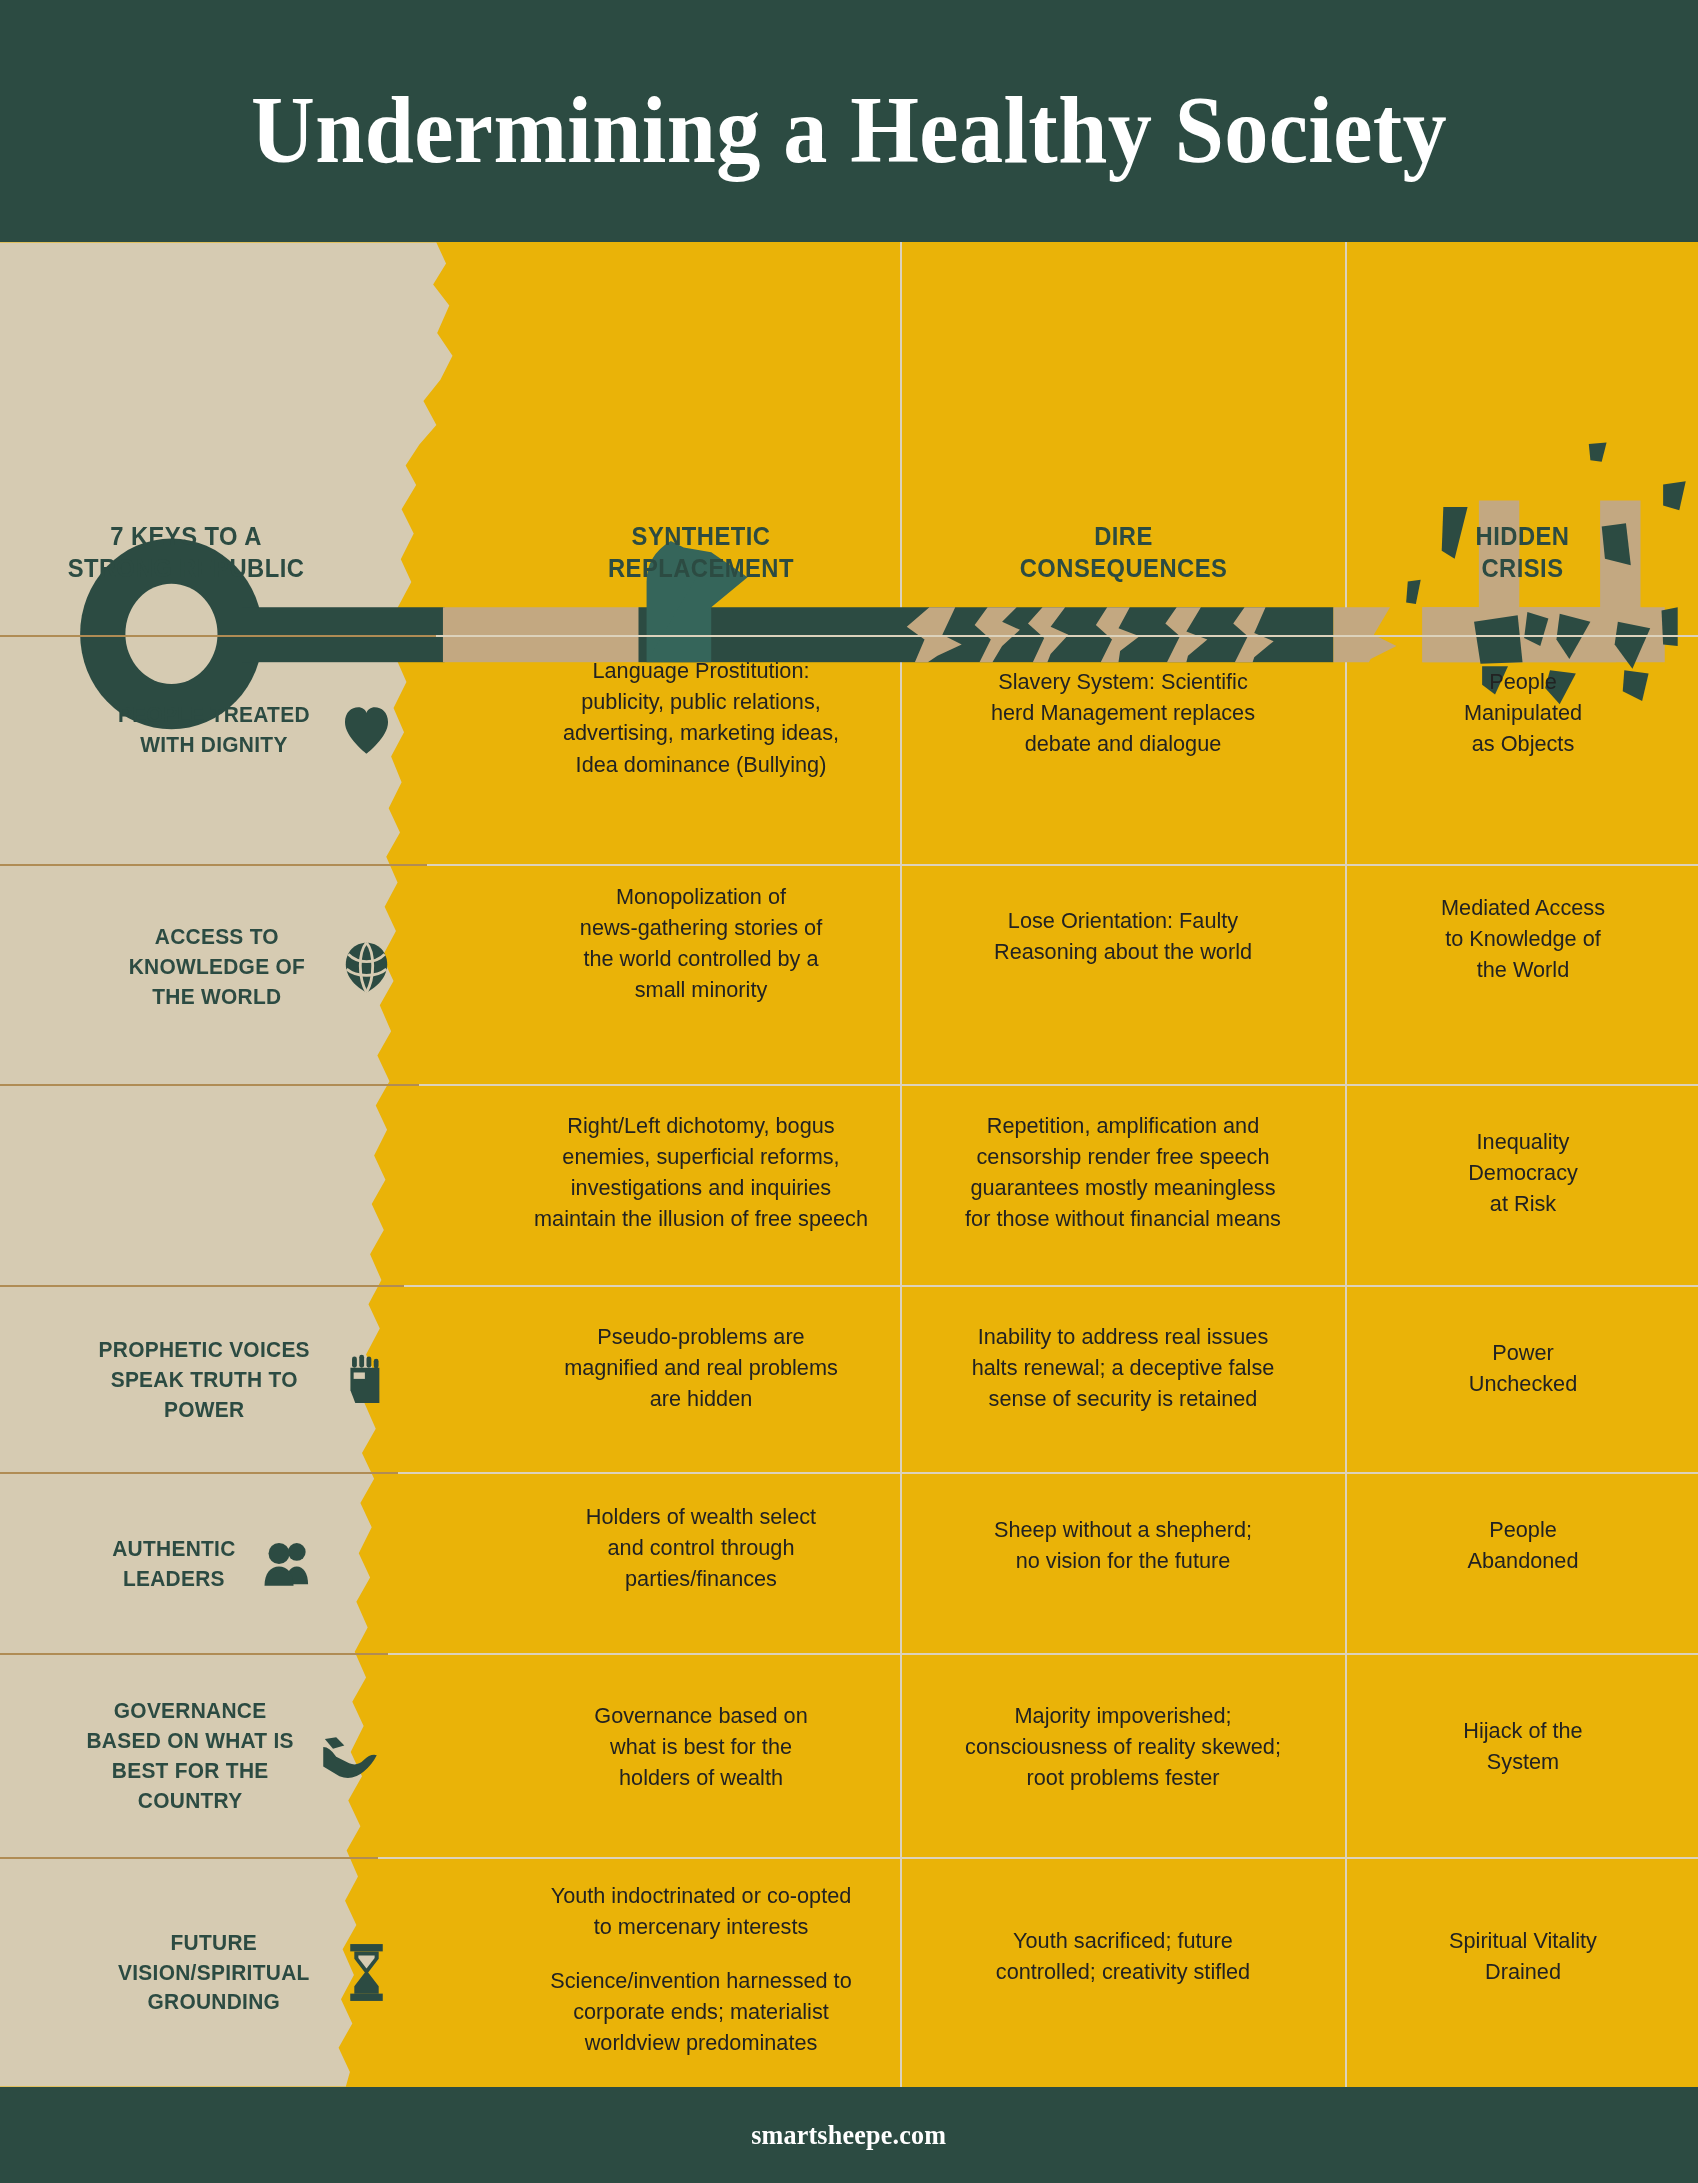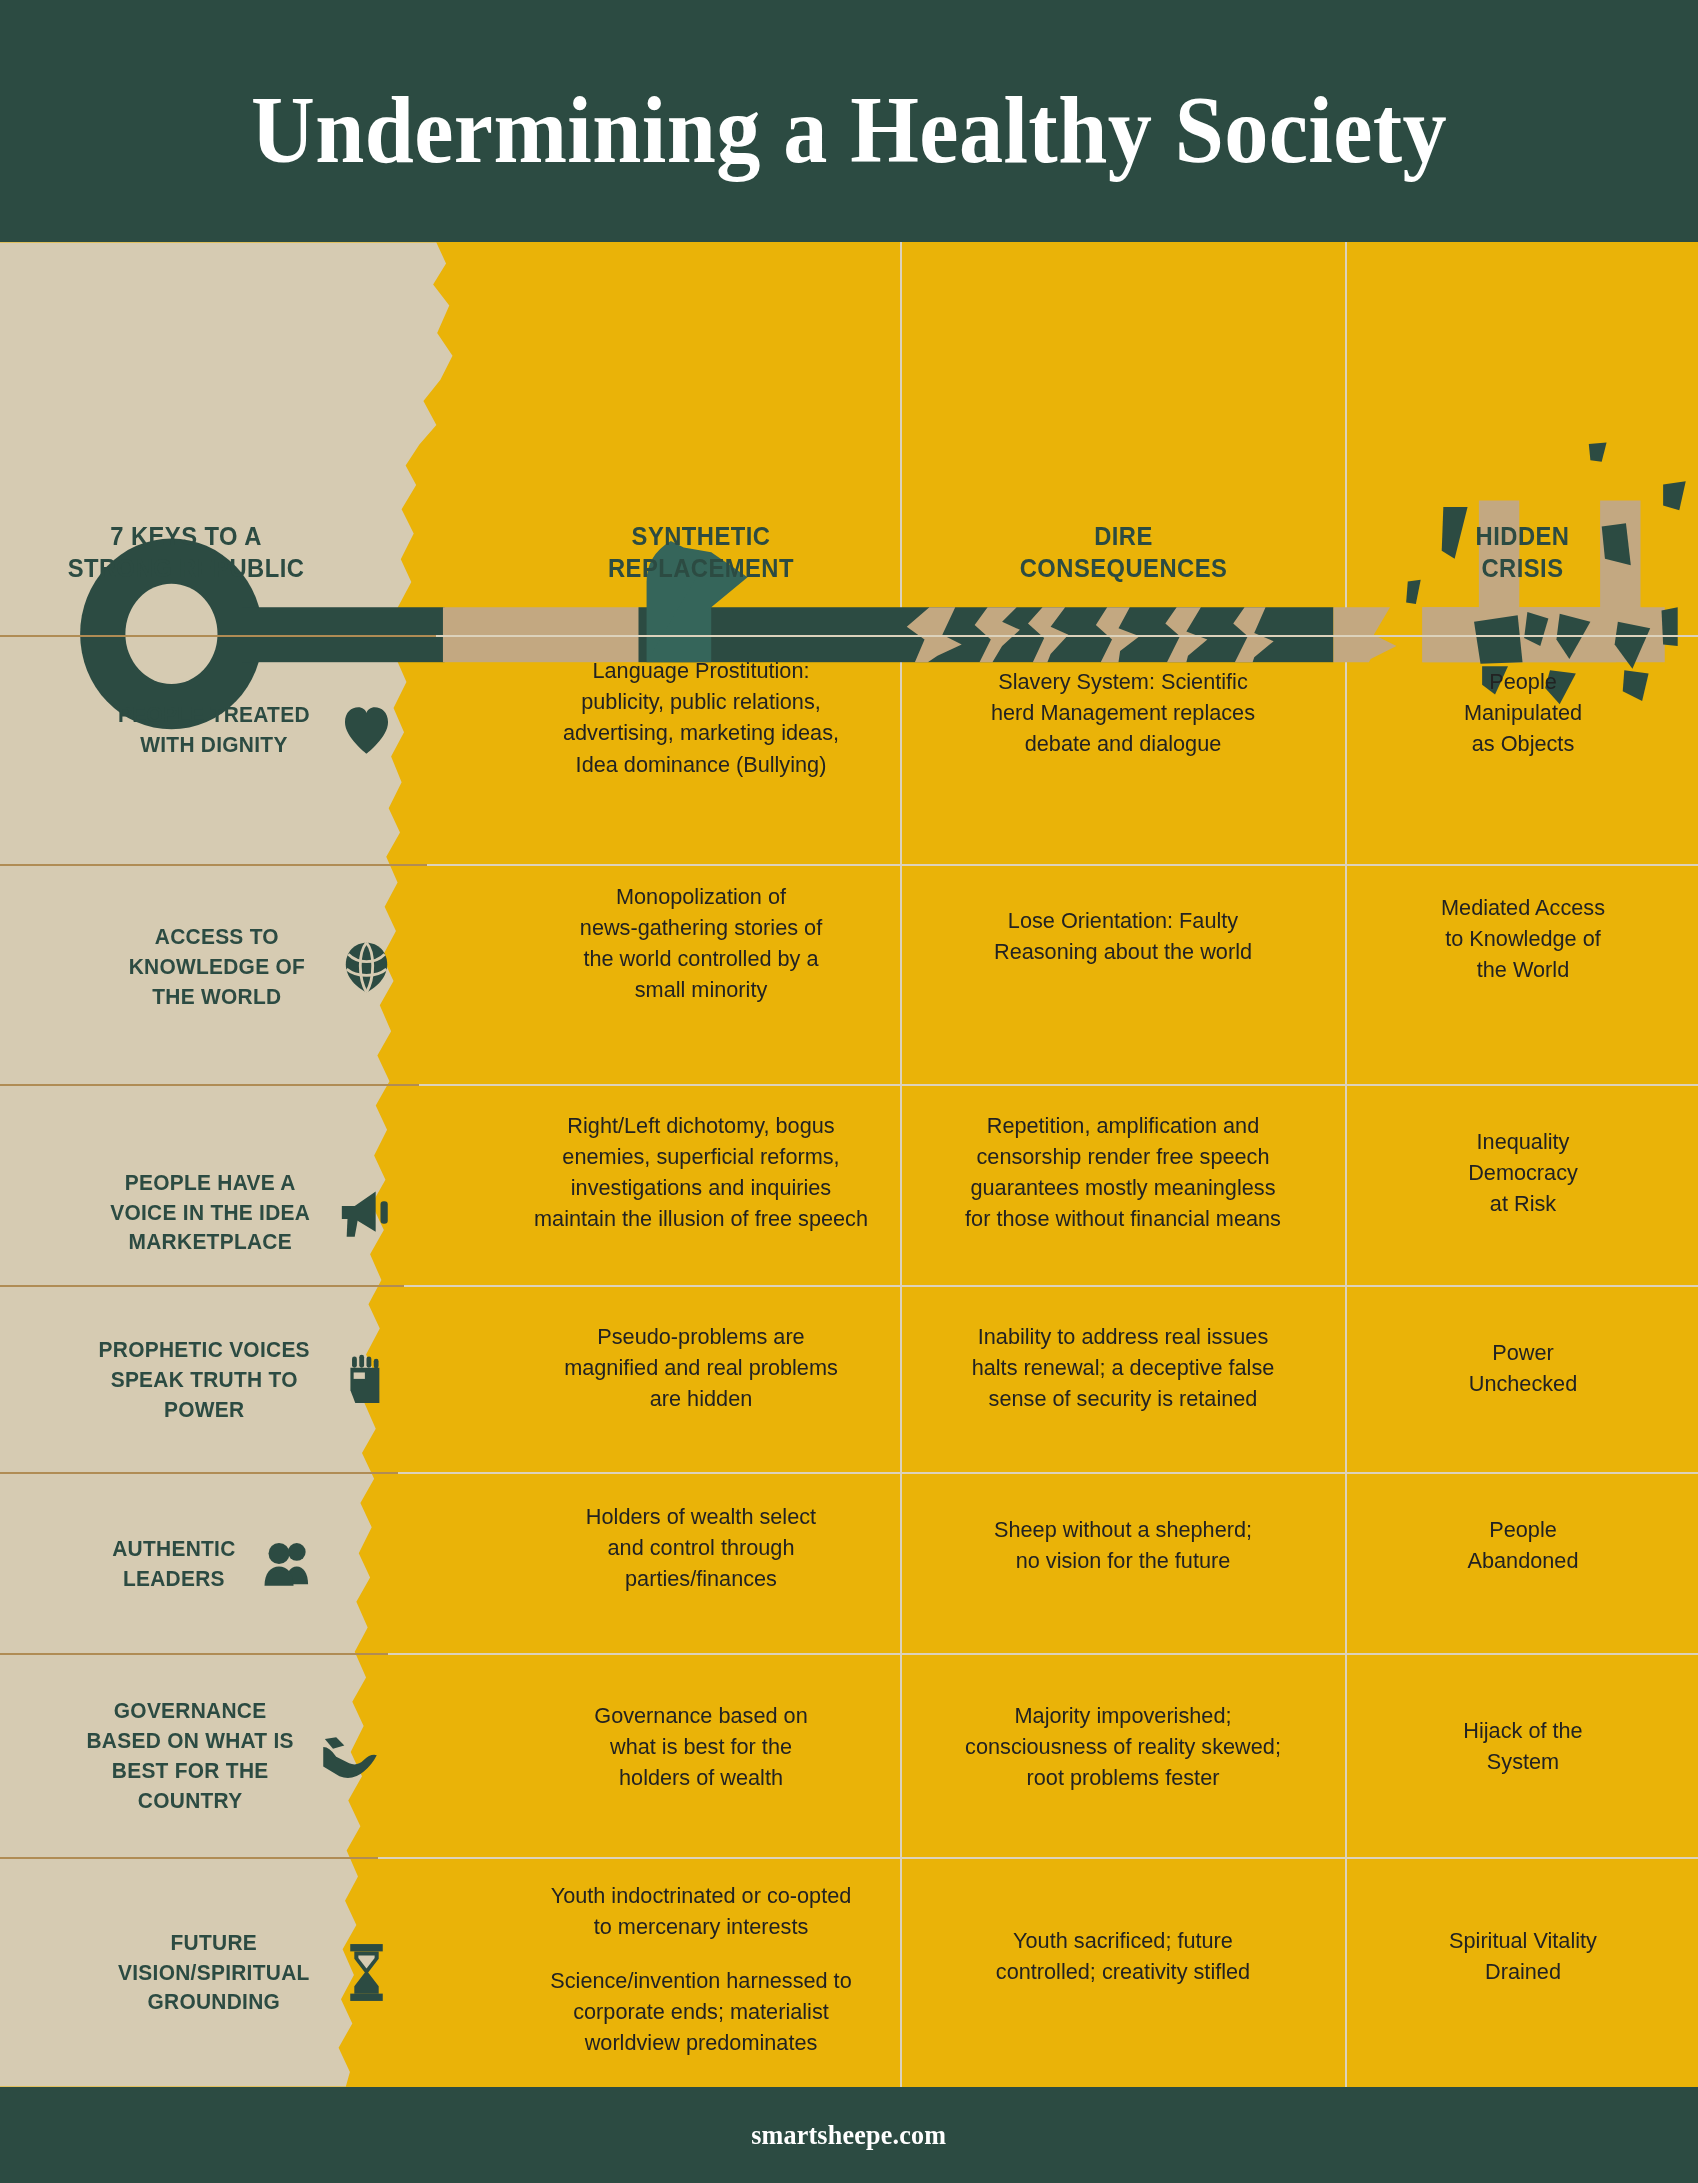--- a/index.html
+++ b/index.html
@@ -337,34 +337,20 @@
         <div class="para" style="white-space:pre-line;">Mediated Access
 to Knowledge of
 the World</div>
       </div>
     </div>
 
     <div class="row-sep" style="top:842px;">
       <div class="tanpart" style="width:419px;"></div>
     </div>
     <div class="row" style="top:845px;height:251px;">
-      <div class="cell-key" style="left:32px;top:0;width:364px;height:251px;">
-        <div class="key-label">
-          <div>PEOPLE HAVE A</div>
-          <div>VOICE IN THE IDEA</div>
-          <div>MARKETPLACE</div>
-        </div>
-        <div class="key-icon">
-          <svg width="58" height="53" viewBox="0 0 72 64">
-            <path fill="#2C4B42" d="M6 24 L22 24 L48 6 L48 56 L22 40 L6 40 Z"></path>
-            <rect x="54" y="18" width="9" height="28" rx="4" fill="#2C4B42"></rect>
-            <path fill="#2C4B42" d="M13 40 L26 40 L22 62 L12 62 Z"></path>
-          </svg>
-        </div>
-      </div>
       <div class="cell-text" style="left:483px;top:22.6px;width:436px;">
         <div class="para" style="white-space:pre-line;">Right/Left dichotomy, bogus
 enemies, superficial reforms,
 investigations and inquiries
 maintain the illusion of free speech</div>
       </div>
       <div class="cell-text" style="left:905px;top:22.6px;width:436px;">
         <div class="para" style="white-space:pre-line;">Repetition, amplification and
 censorship render free speech
 guarantees mostly meaningless

